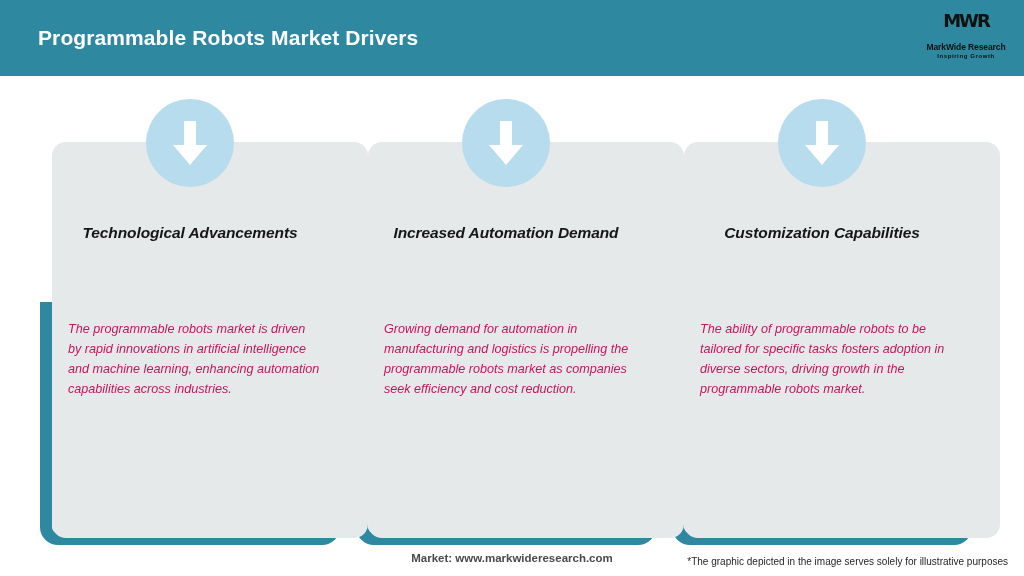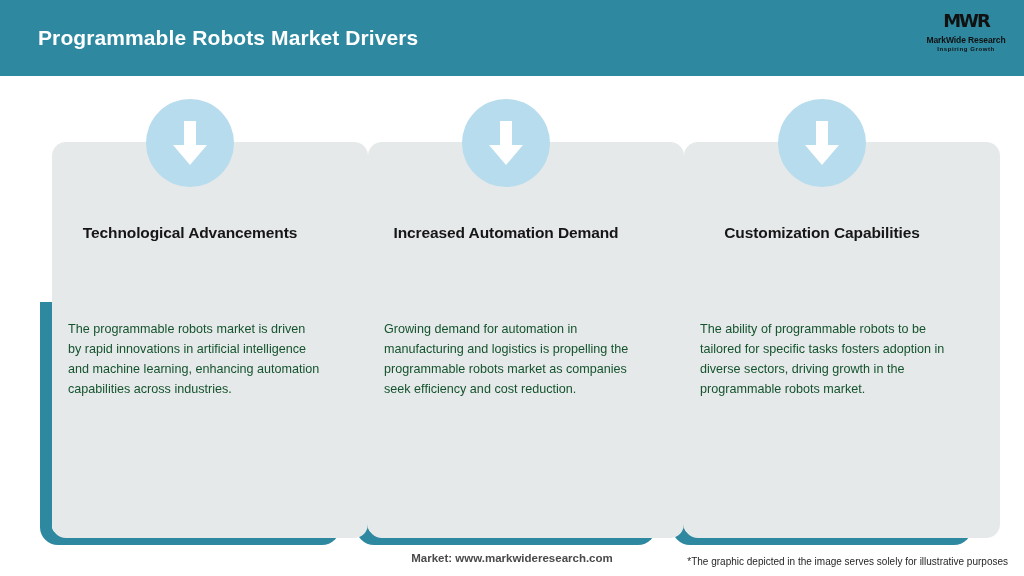--- a/index.html
+++ b/index.html
@@ -56,21 +56,21 @@
     color: #111111;
     letter-spacing: -2px;
     font-family: "DejaVu Sans", sans-serif;
   }
   .logo-name {
     display: block;
     font-size: 8.5px;
     font-weight: bold;
     color: #111111;
     letter-spacing: -0.1px;
-    margin-top: 1px;
+    margin-top: 8px;
   }
   .logo-tag {
     display: block;
     font-size: 6px;
     font-weight: bold;
     color: #111111;
     letter-spacing: 0.6px;
     margin-top: 1px;
   }
 
@@ -130,40 +130,41 @@
   
   .card {
     position: absolute;
     left: 12px;
     top: 66px;
     width: 316px;
     height: 396px;
     background: #e6e9ea;
     border-radius: 14px;
     z-index: 2;
+    font-style: italic;
   }
   .card-title {
     position: absolute;
     left: 14px;
     top: 78px;
     width: 248px;
     text-align: center;
     font-size: 15.5px;
     font-weight: bold;
     color: #161616;
     line-height: 25px;
     letter-spacing: -0.1px;
   }
   .card-body {
     position: absolute;
     left: 16px;
     top: 177px;
     width: 252px;
     font-size: 12.6px;
-    color: #14532d;
+    color: #be185d;
     line-height: 20px;
     text-align: left;
   }
 
   
   .source {
     position: absolute;
     left: 0;
     top: 552px;
     width: 1024px;

